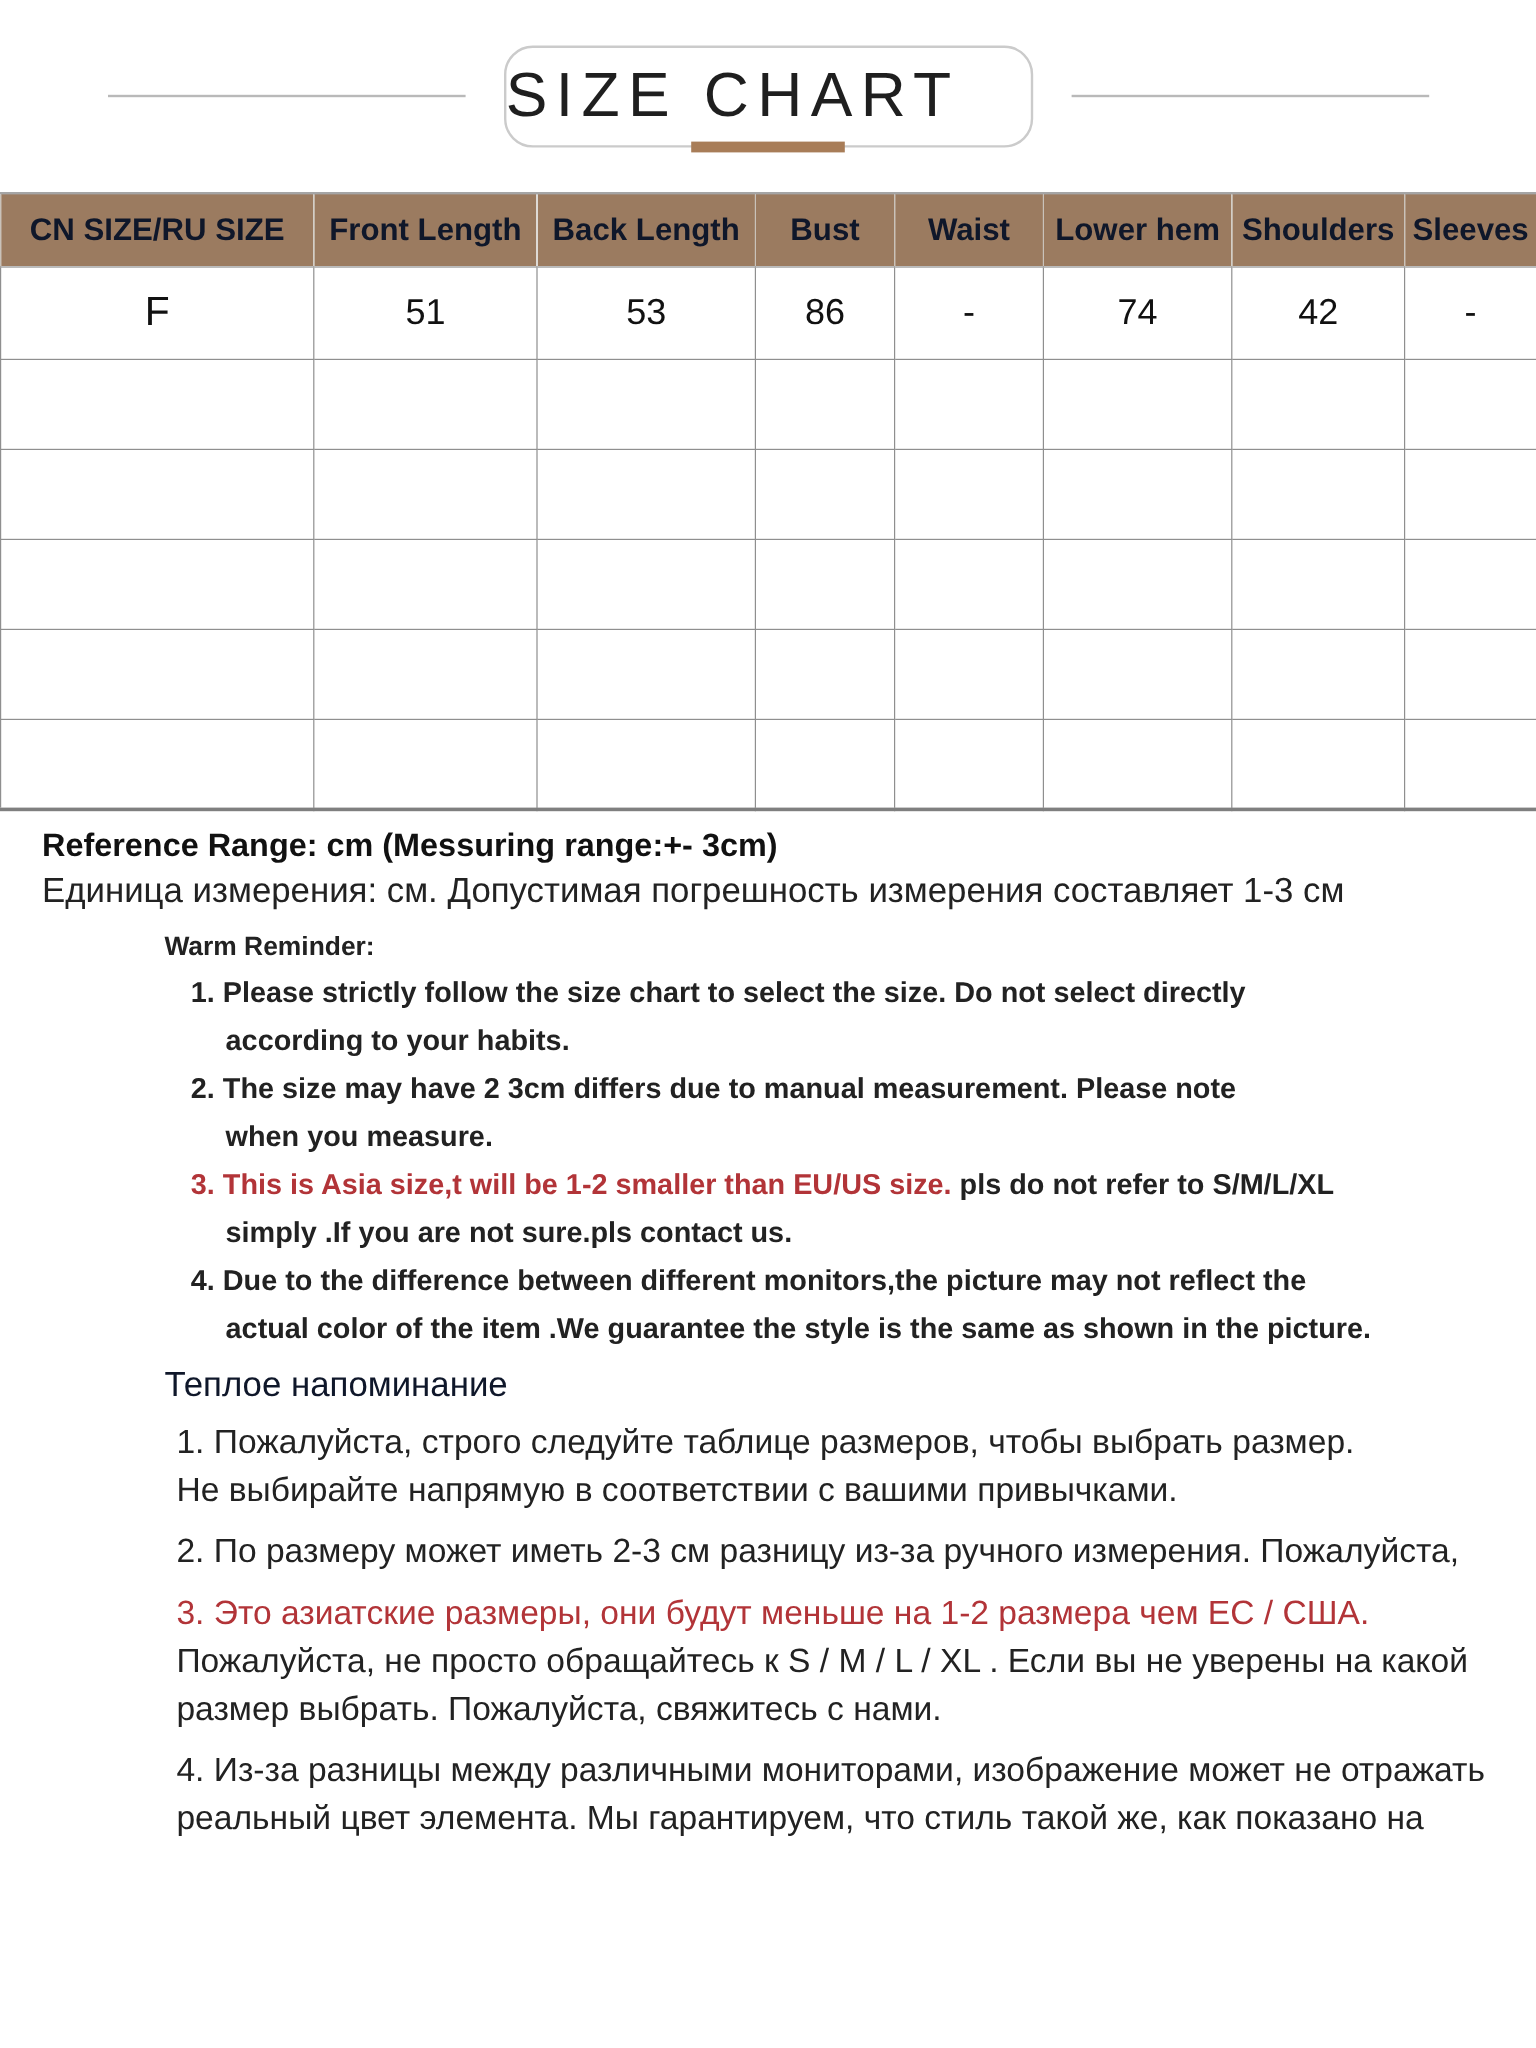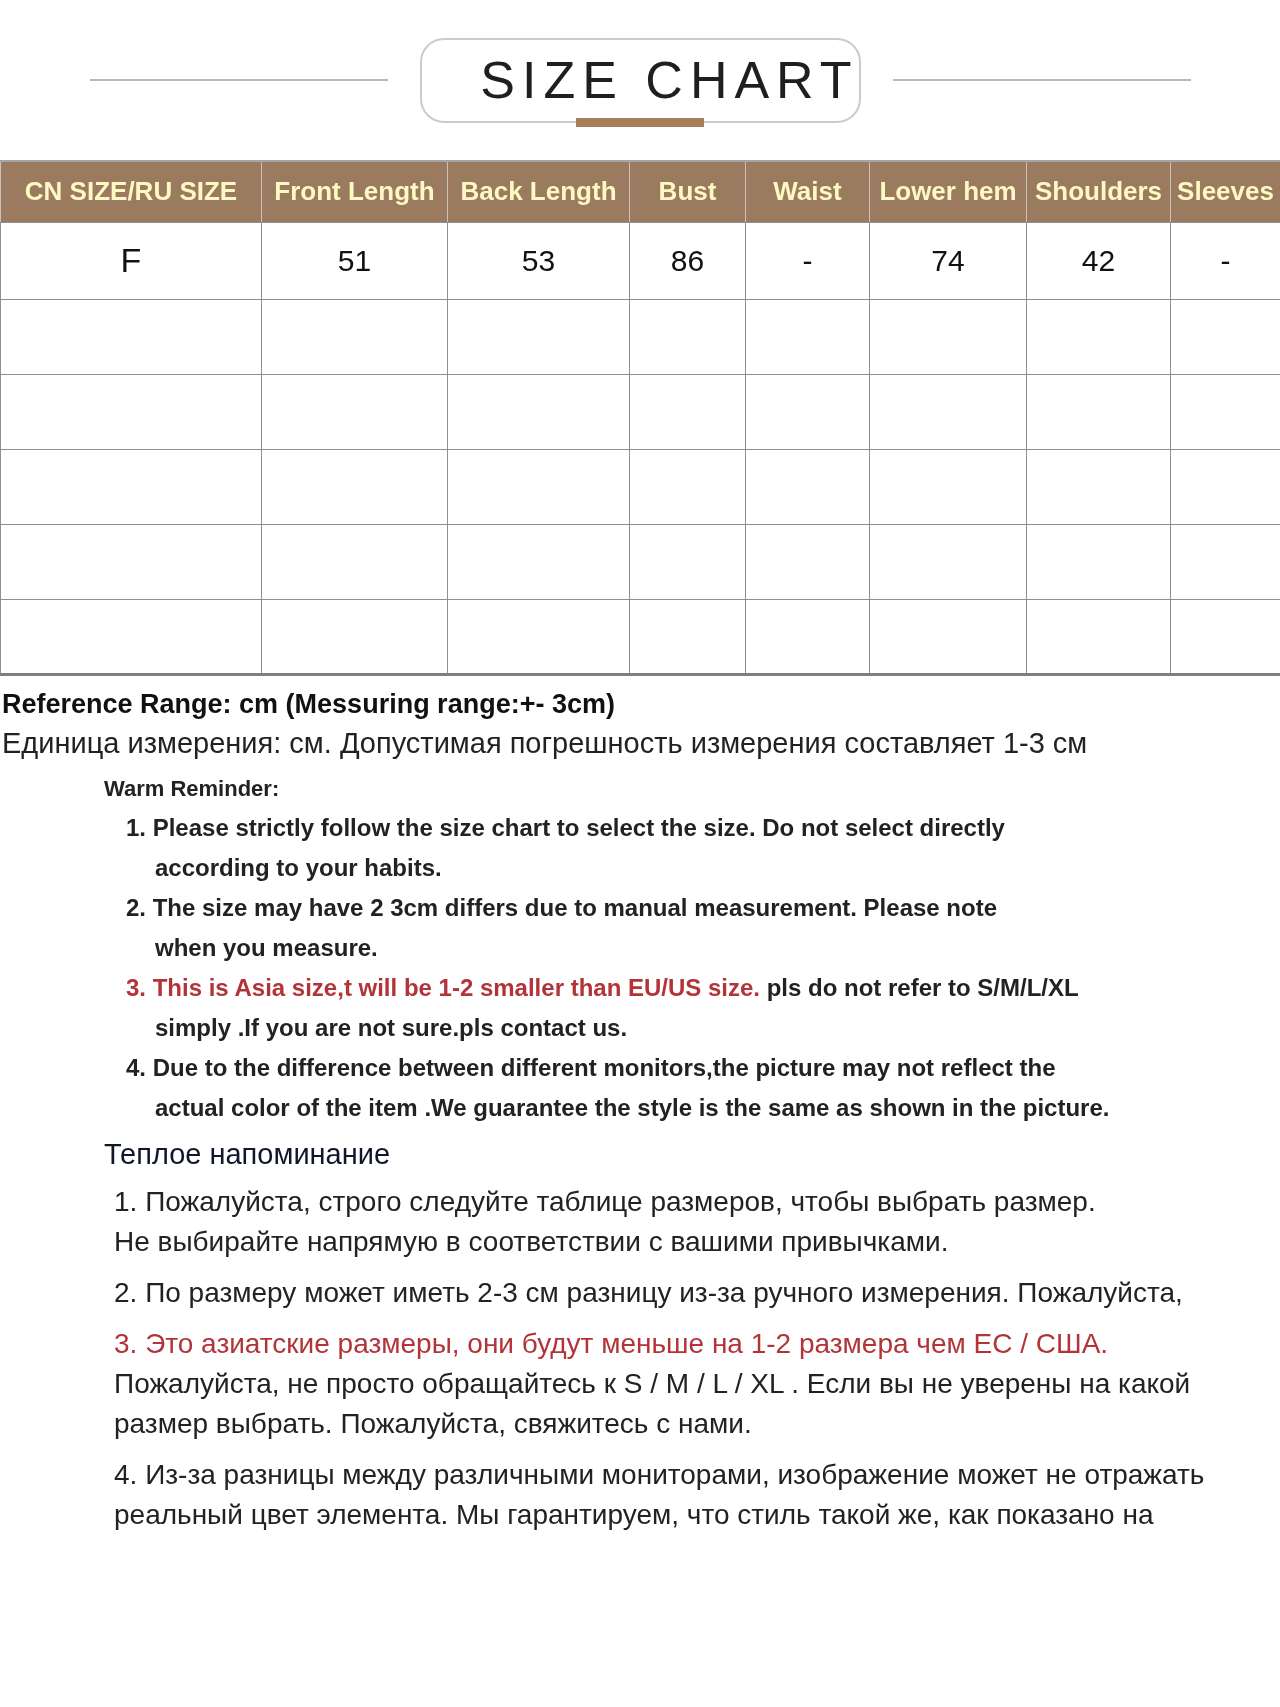--- a/index.html
+++ b/index.html
@@ -7,49 +7,49 @@
     width:1280px;height:1707px;overflow:hidden;background:#ffffff;
     font-family:"Liberation Sans", sans-serif;color:#1c1c1c;
     -webkit-font-smoothing:antialiased;
   }
   
   .title-section{height:160px;position:relative;display:flex;align-items:center;justify-content:center;}
   .title-line{width:298px;height:2px;background:#b9b9b9;}
   .title-box{
     position:relative;width:437px;height:81px;margin:0 32px;
     border:2px solid #cbcbcb;border-radius:24px;background:#ffffff;
-    display:flex;align-items:center;justify-content:flex-end;
+    display:flex;align-items:center;justify-content:flex-start;
   }
   .title-text{font-size:52px;letter-spacing:7px;color:#1f1f1f;white-space:nowrap;}
   .title-bar{
     position:absolute;left:50%;transform:translateX(-50%);bottom:-6px;
     width:128px;height:9px;background:#a87d58;
   }
   
   table.size-table{
     width:1280px;table-layout:fixed;border-collapse:collapse;
     border-top:2px solid #a5a5a5;border-bottom:3px solid #7f7f7f;
   }
   table.size-table td,table.size-table th{
     border:1px solid #8f8f8f;text-align:center;vertical-align:middle;
     overflow:hidden;padding:0 2px;
   }
   tr.row-head-en{height:61px;}
   tr.row-head-en th{
-    background:#9b7b60;color:#fef9c3;font-weight:bold;font-size:26px;
+    background:#9b7b60;color:#0f172a;font-weight:bold;font-size:26px;
     border-color:#c9c2ba;border-top:none;border-bottom:1px solid #8f8f8f;white-space:nowrap;
   }
   tr.row-head-ru{height:75px;}
   tr.row-head-ru td{font-size:28px;line-height:1.12;white-space:pre-line;color:#1a1a1a;}
   tr.row-data{height:77px;}
   tr.row-data td{font-size:30px;color:#111111;}
   tr.row-data td:first-child{font-size:34px;}
   tr[data-name="empty-row"]{height:75px;}
   
-  .notes{padding-left:2px;}
+  .notes{padding-left:35px;}
   .ref-en{margin-top:13px;font-size:27px;font-weight:bold;color:#111;}
   .ref-ru{margin-top:7px;font-size:29px;color:#222;}
   .warm-title-en{margin:16px 0 0 102px;font-size:22px;font-weight:bold;color:#222;}
   .en-items{margin:6px 0 0 124px;font-size:24px;font-weight:bold;color:#222;width:1100px;}
   .en-items .note-line{line-height:40px;}
   .en-items .note-line:not(:first-child){padding-left:29px;}
   .warm-title-ru{margin:10px 0 0 102px;font-size:29px;color:#0f172a;}
   .ru-items{margin:4px 0 0 112px;font-size:28px;color:#222;width:1150px;}
   .ru-items .note-line{line-height:40px;}
   .ru-items .note-item{margin-top:11px;}

